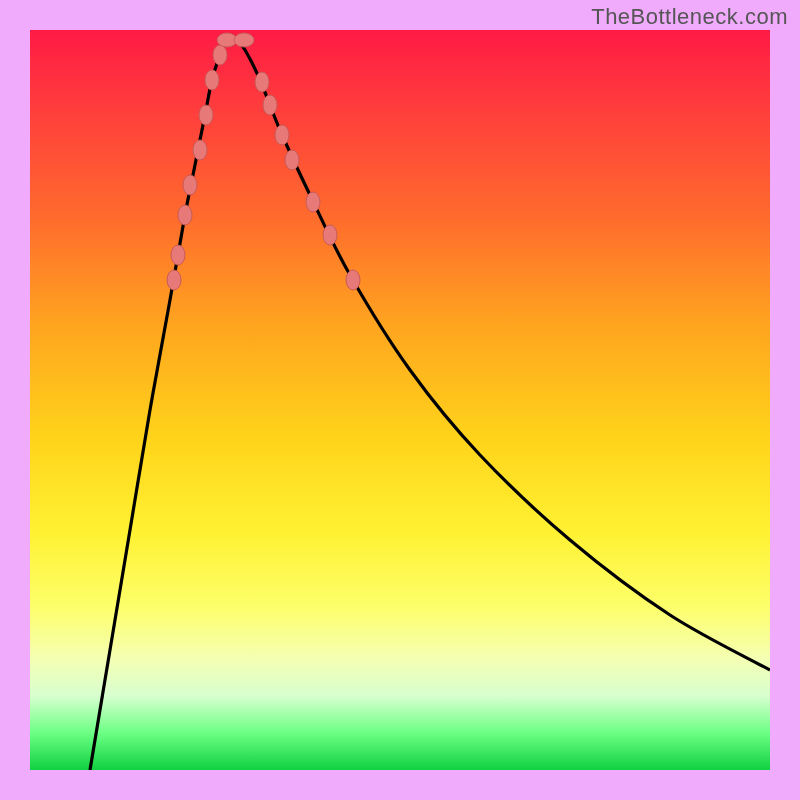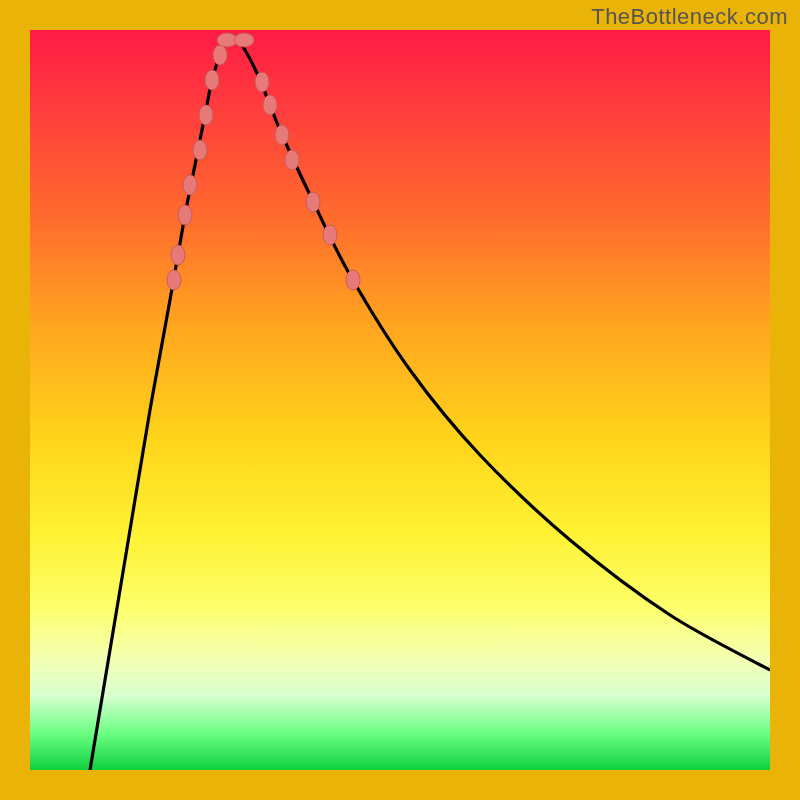--- a/index.html
+++ b/index.html
@@ -7,21 +7,21 @@
     padding: 0;
     width: 800px;
     height: 800px;
     overflow: hidden;
     background: #000;
     font-family: Arial, Helvetica, sans-serif;
   }
   .frame {
     position: absolute;
     inset: 0;
-    background: #eab308;
+    background: #f0abfc;
   }
   .plot-area {
     position: absolute;
     left: 30px;
     top: 30px;
     width: 740px;
     height: 740px;
     overflow: hidden;
   }
   

